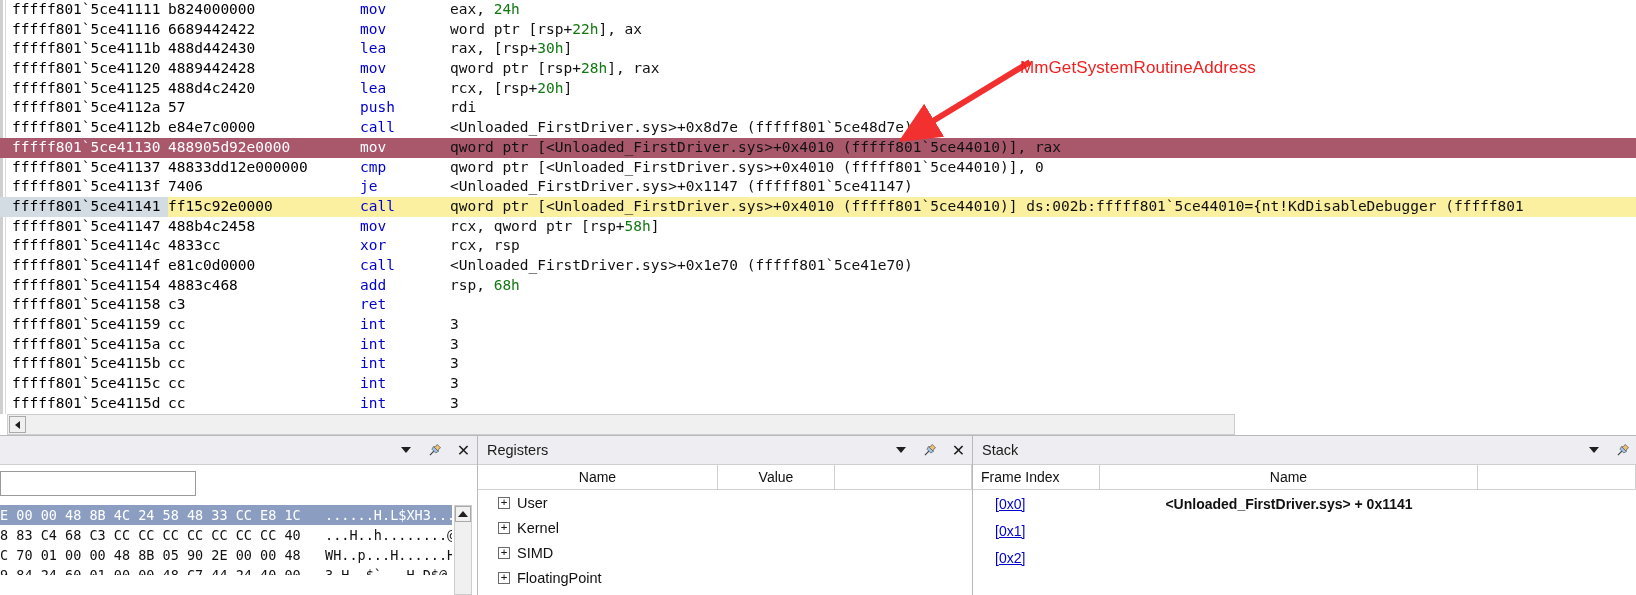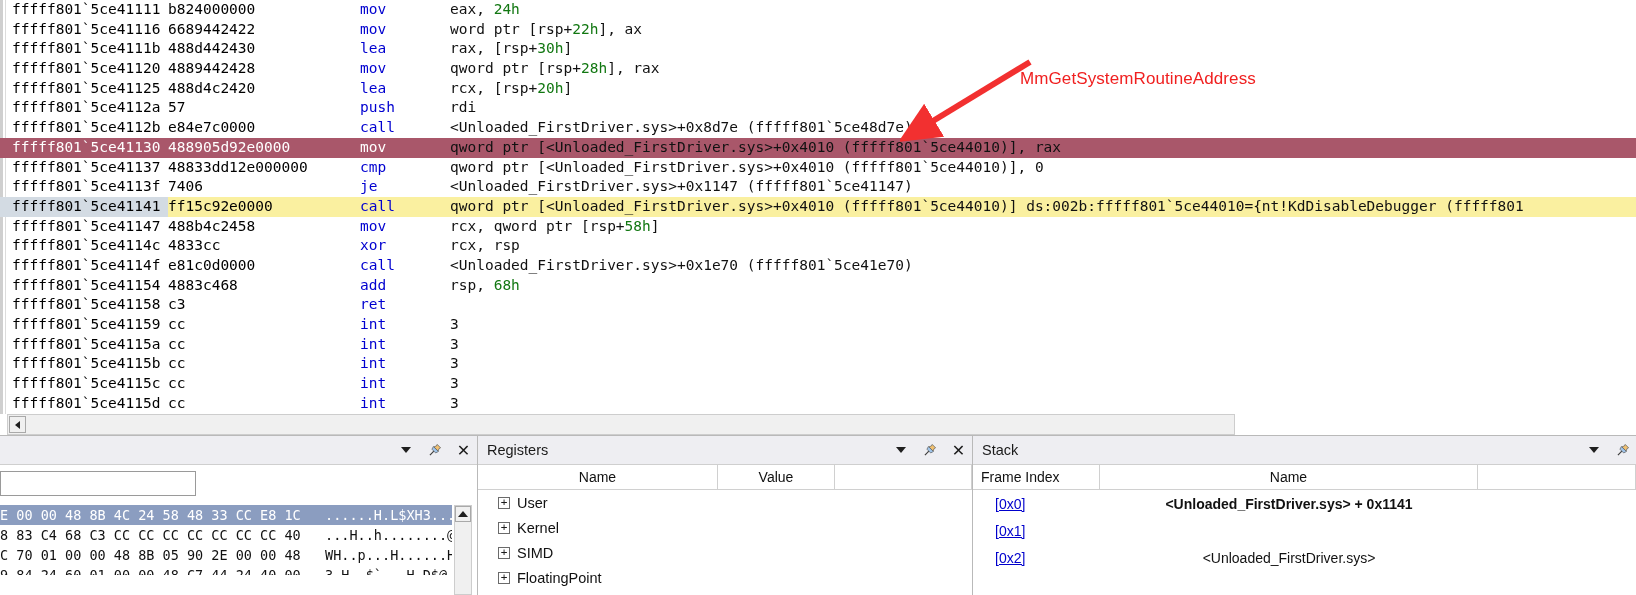--- a/index.html
+++ b/index.html
@@ -53,21 +53,21 @@
   }
   .hscroll-thumb{
     position:absolute;left:20px;top:1px;width:1200px;height:17px;background:#f0f0f0;
   }
   .tri-l{width:0;height:0;border-top:4px solid transparent;border-bottom:4px solid transparent;border-right:5px solid #1f1f1f;}
   .tri-d{width:0;height:0;border-left:5px solid transparent;border-right:5px solid transparent;border-top:6px solid #1f1f1f;}
   .tri-u{width:0;height:0;border-left:5px solid transparent;border-right:5px solid transparent;border-bottom:6px solid #1f1f1f;}
 
   
   .annot-text{
-    position:absolute;left:1020px;top:69px;
+    position:absolute;left:1020px;top:58px;
     font-family:"Liberation Sans",sans-serif;font-size:17px;
     color:#f02020;letter-spacing:.1px;
   }
   .annot-arrow{position:absolute;left:900px;top:50px;pointer-events:none;}
 
   
   .dock{position:absolute;left:0;top:435px;width:1636px;height:160px;background:#ffffff;}
   .panel{position:absolute;top:0;height:160px;background:#ffffff;box-sizing:border-box;}
   .panel-sep{position:absolute;top:0;width:1px;height:160px;background:#b9b9b9;}
   .panel-titlebar{
@@ -267,21 +267,18 @@
           </div>
           <div class="grid-row">
             <div class="gr-cell" style="width: 127px; padding-left: 22px;">
               <span class="frame-link">[0x1]</span>
             </div>
           </div>
           <div class="grid-row">
             <div class="gr-cell" style="width: 127px; padding-left: 22px;">
               <span class="frame-link">[0x2]</span>
             </div>
-            <div class="gr-cell" style="width: 378px; justify-content: center;">
-              <span class="frame-name">&lt;Unloaded_FirstDriver.sys&gt;</span>
-            </div>
           </div>
         </div>
     </div>
 
   </div>
 </div>
 
 </body></html>

